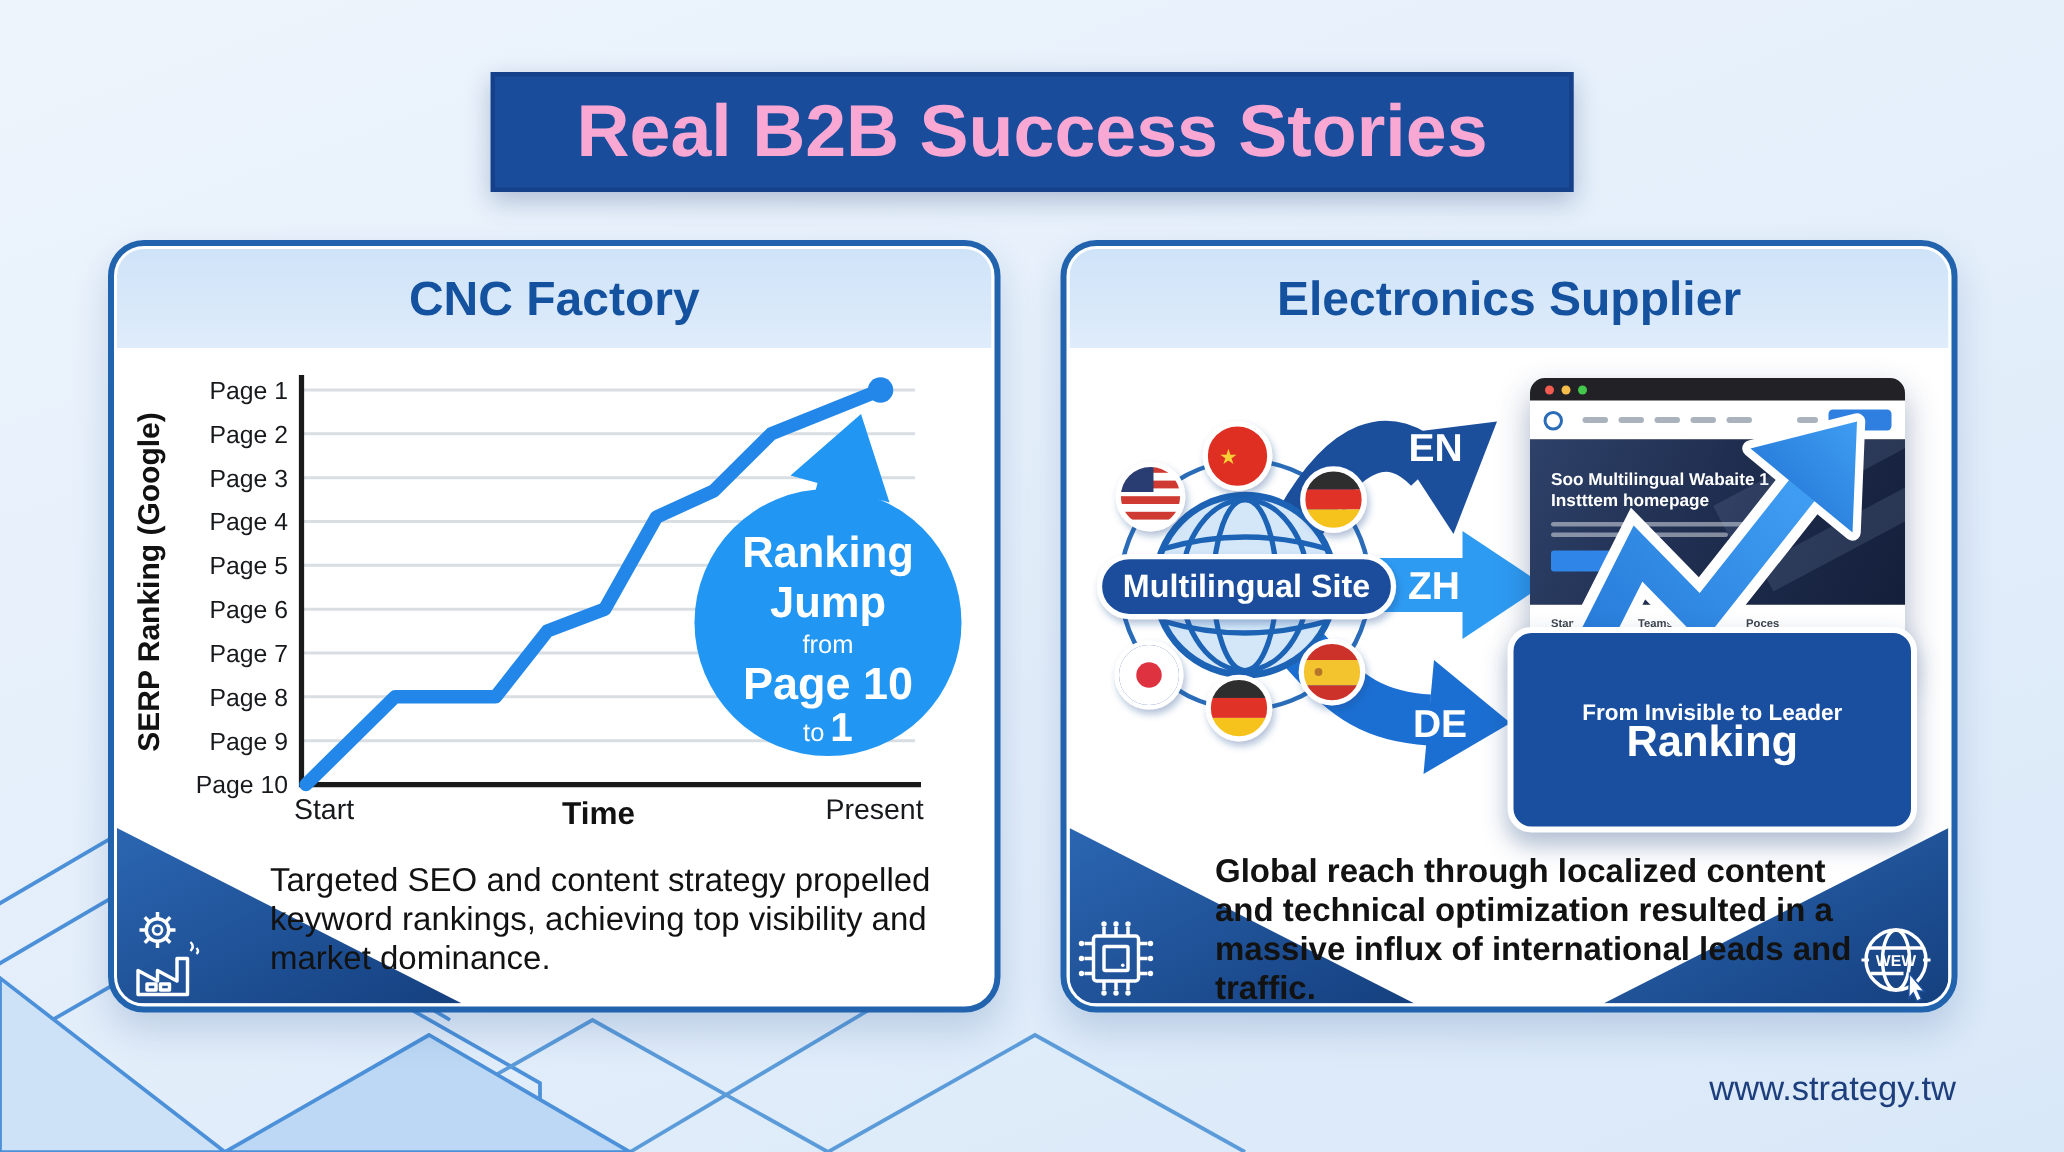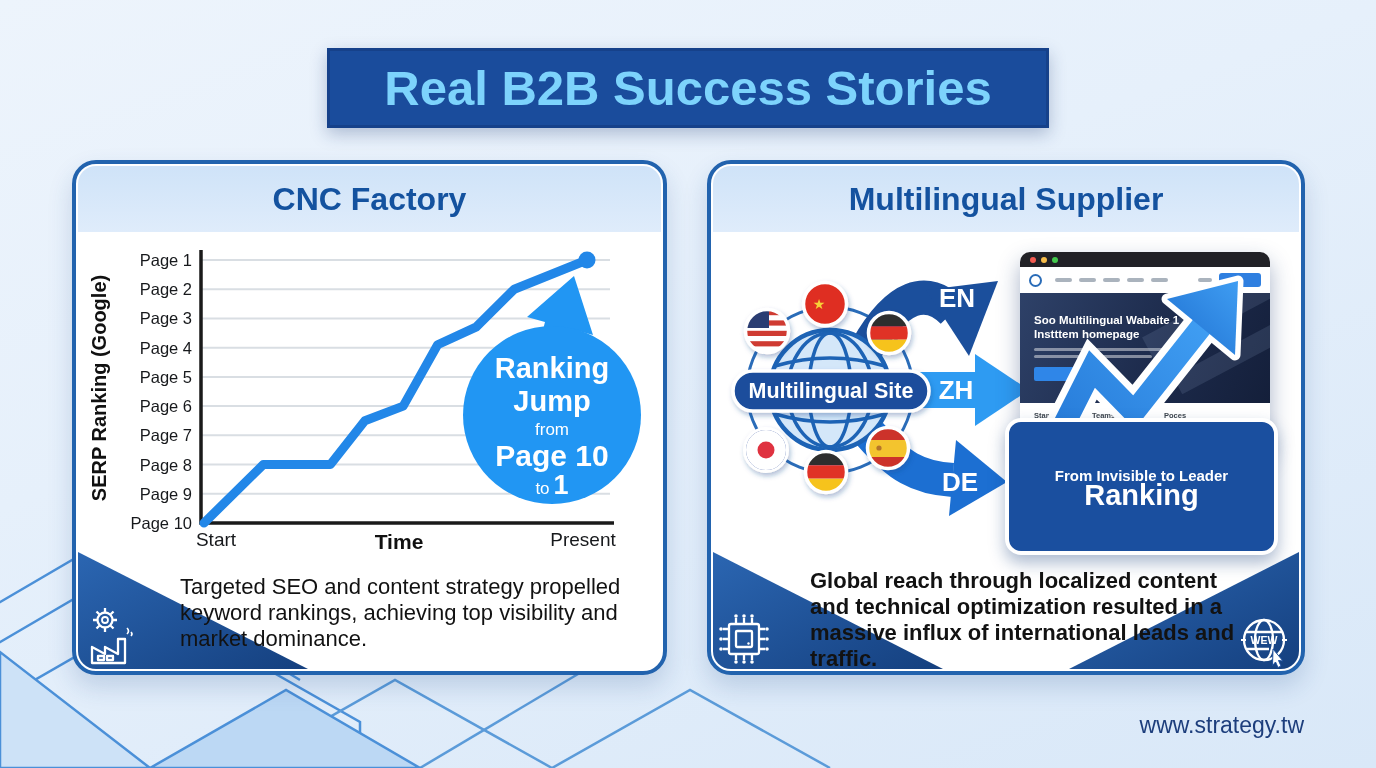--- a/index.html
+++ b/index.html
@@ -5,21 +5,21 @@
   html,body{margin:0;padding:0;background:#dfe9f6;}
   .stage{position:relative;width:1376px;height:768px;overflow:hidden;
          font-family:"Liberation Sans",sans-serif;
          background:linear-gradient(160deg,#edf4fc 0%,#e6f0fb 40%,#d9e8f8 100%);}
   svg text{font-family:"Liberation Sans",sans-serif;}
 
   
   .banner{position:absolute;left:327px;top:48px;width:722px;height:80px;
           background:#1a4c9c;display:flex;align-items:center;justify-content:center;
           box-shadow:inset 0 0 0 3px #16418a, 0 6px 16px rgba(20,50,110,.28);}
-  .banner span{color:#7dd3fc;font-size:49px;font-weight:700;letter-spacing:0;}
+  .banner span{color:#f9a8d4;font-size:49px;font-weight:700;letter-spacing:0;}
 
   
   .card{position:absolute;top:160px;height:515px;background:#fff;
         border:4px solid #2263ae;border-radius:24px;box-sizing:border-box;
         box-shadow:0 12px 24px rgba(30,70,140,.18);}
   .card-left{left:72px;width:595px;}
   .card-right{left:707px;width:598px;}
   .card-inner{position:absolute;inset:2px;border-radius:18px;overflow:hidden;background:#fff;}
   .card-header{position:absolute;left:0;top:0;right:0;height:66px;
                background:linear-gradient(180deg,#cfe3f8,#dfecfb);
@@ -170,21 +170,21 @@
         </g>
       </svg>
 
       <p class="desc desc-left">Targeted SEO and content strategy propelled keyword rankings, achieving top visibility and market dominance.</p>
     </div>
   </div>
 
   <div class="card card-right">
     <div class="card-inner">
       <div class="card-header">
-        <span>Multilingual Supplier</span>
+        <span>Electronics Supplier</span>
       </div>
 
       <svg style="position:absolute;left:0;top:0;" width="586" height="503" viewBox="0 0 586 503">
         <defs>
           <filter id="fshadow" x="-40%" y="-40%" width="180%" height="180%">
             <feDropShadow dx="1.5" dy="3" stdDeviation="2.5" flood-color="#1c4a8f" flood-opacity="0.35"></feDropShadow>
           </filter>
           <clipPath id="cf-us">
               <circle cx="54" cy="165" r="21"></circle>
             </clipPath>

